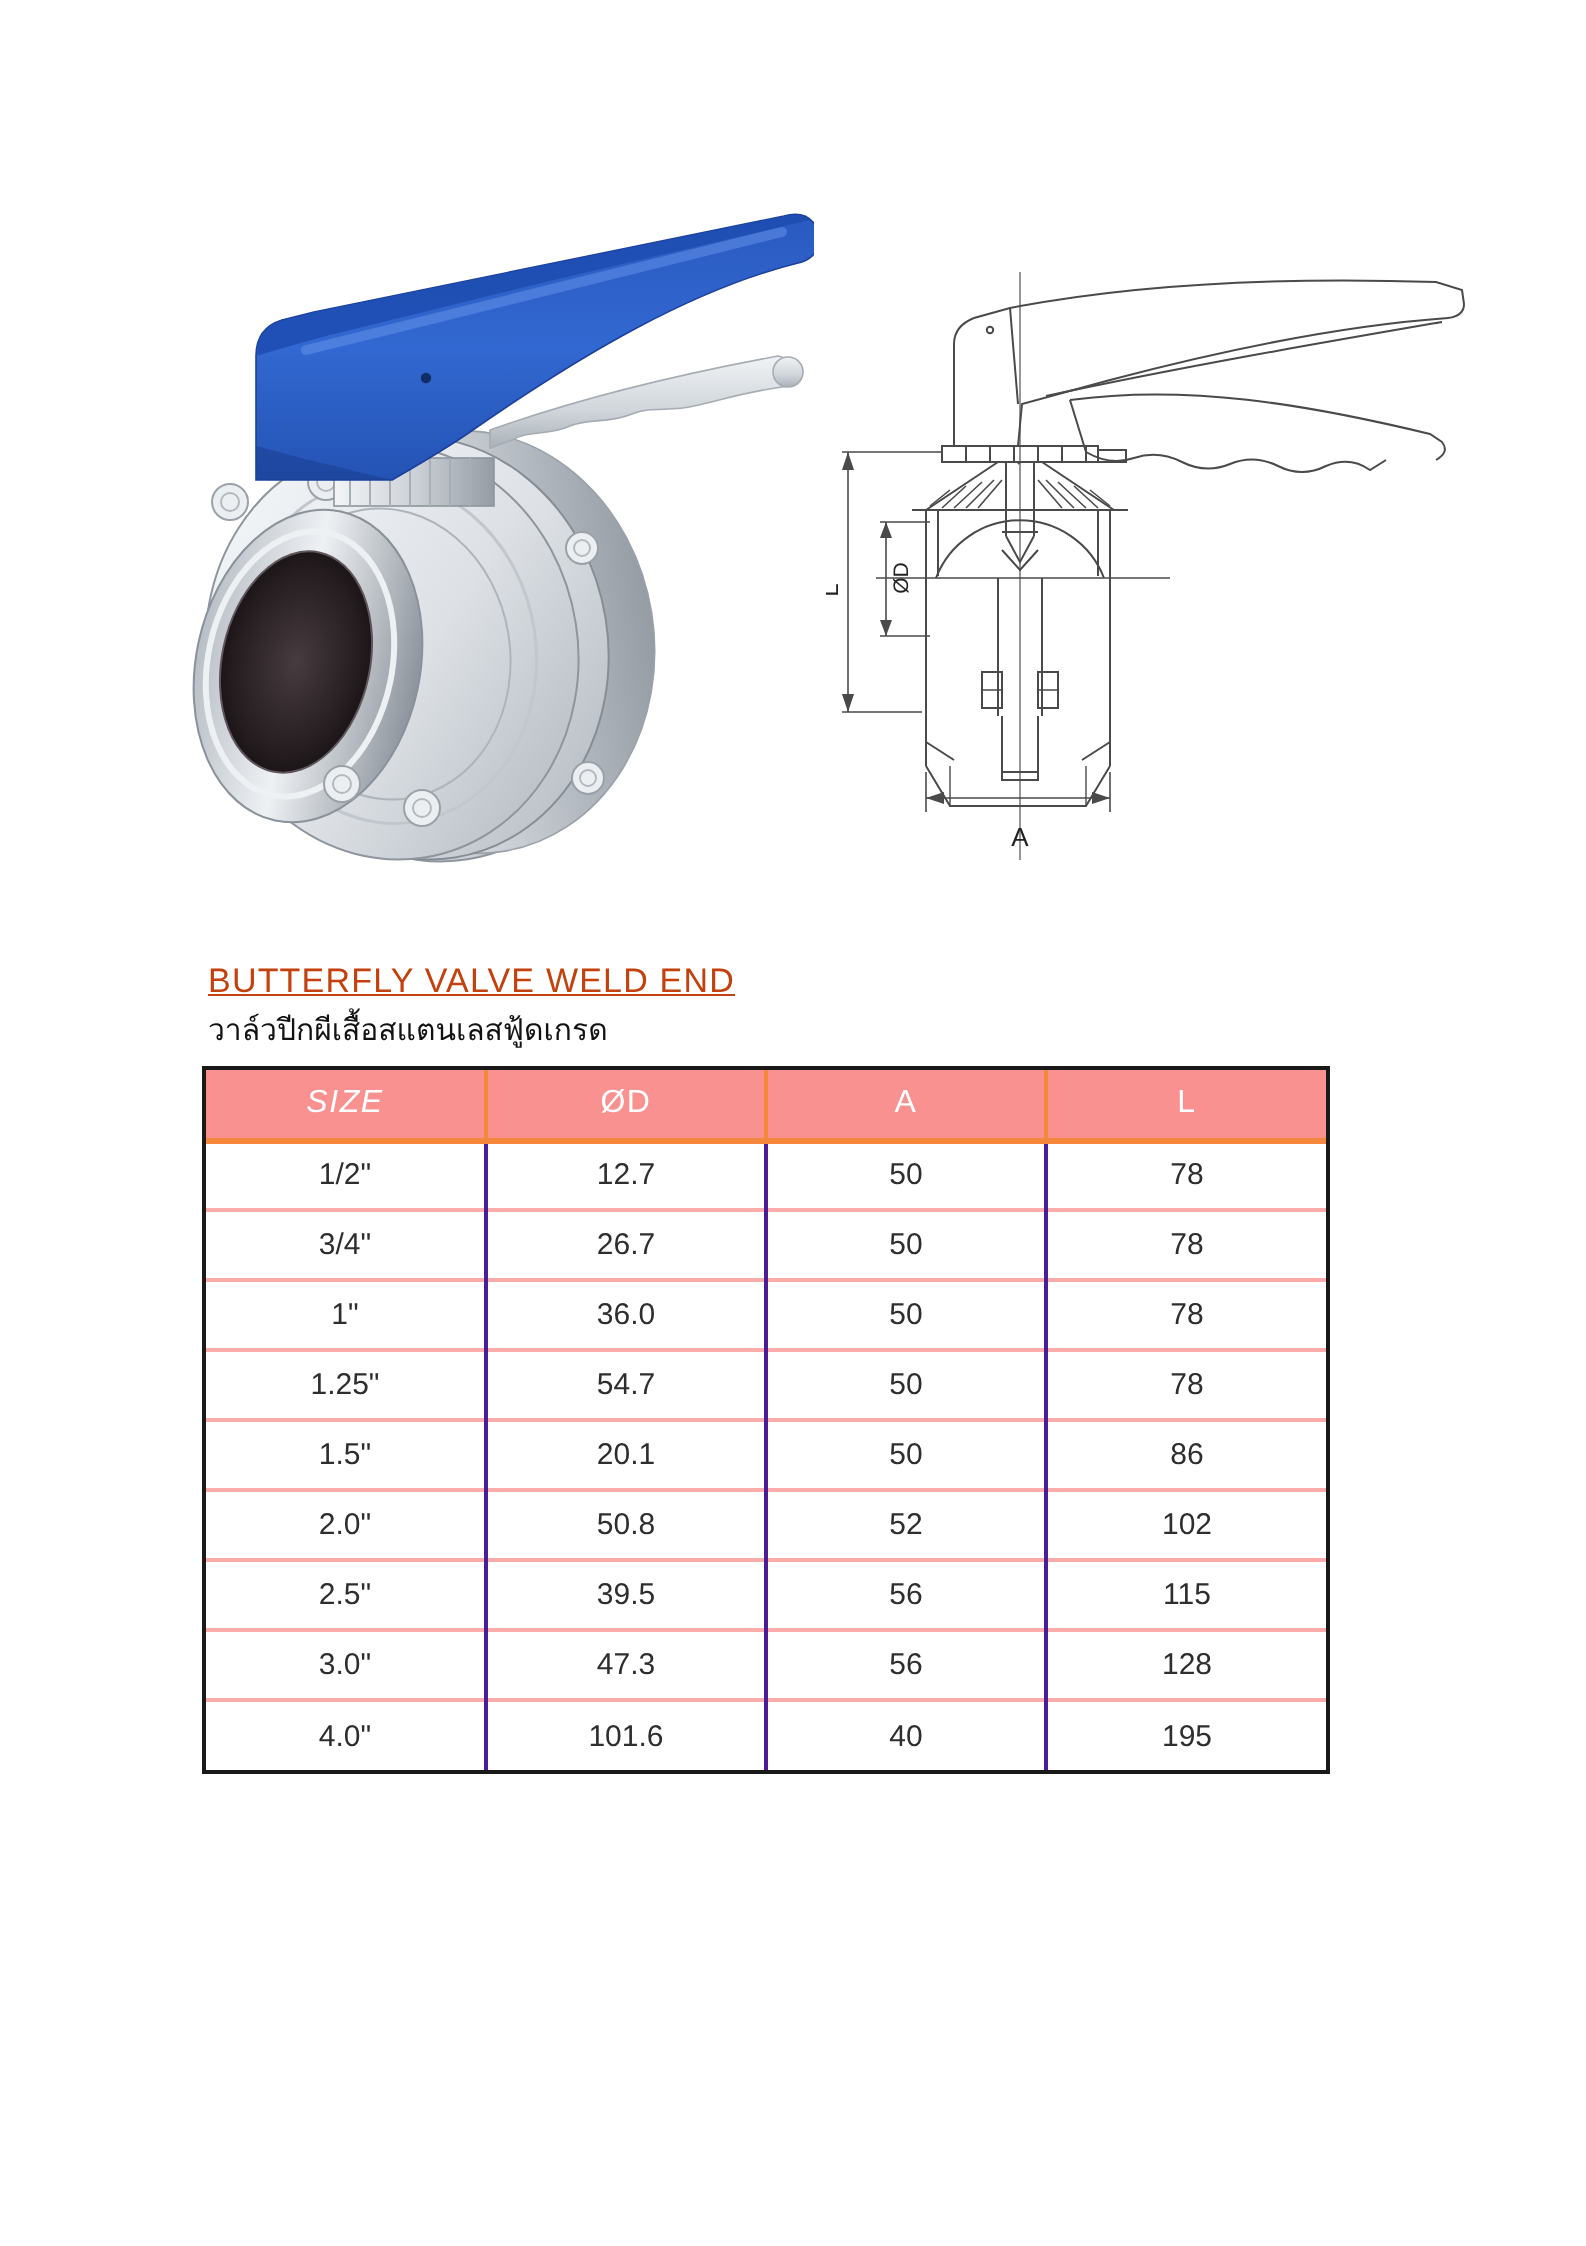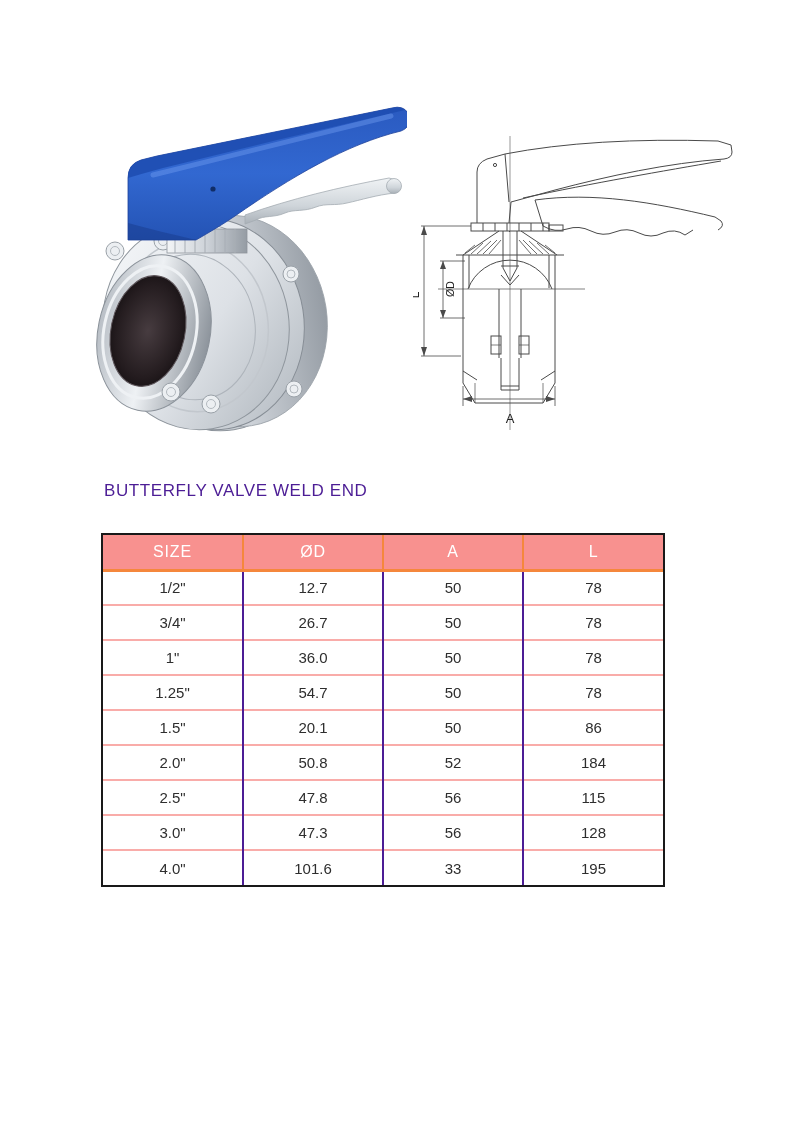--- a/index.html
+++ b/index.html
@@ -11,41 +11,42 @@
     height: 1123px;
     background: #ffffff;
     overflow: hidden;
   }
   .photo-figure { position: absolute; left: 95px; top: 103px; width: 312px; height: 332px; }
   .drawing-figure { position: absolute; left: 413px; top: 128px; width: 342px; height: 318px; }
 
   .doc-title {
     position: absolute; left: 104px; top: 481px;
     font-size: 17px; font-weight: 400; letter-spacing: 0.6px;
-    color: #4c1d95;
+    color: #c2410c;
+    text-decoration: underline;
   }
   .doc-subtitle {
     position: absolute; left: 104px; top: 503px;
     font-size: 15px; font-weight: 500; color: #121212;
   }
 
   .table-wrap {
     position: absolute; left: 101px; top: 533px; width: 564px;
     border: 2px solid #191919;
     background: #ffffff;
   }
   table.spec { border-collapse: collapse; width: 100%; table-layout: fixed; }
   table.spec th {
     background: #F8918F; color: #ffffff;
     font-size: 16px; font-weight: 400; letter-spacing: 0.8px;
     height: 35px; text-align: center; vertical-align: middle;
     border-left: 2px solid #F5873C;
     border-bottom: 3px solid #F5873C;
   }
-  table.spec th:first-child { border-left: none; }
+  table.spec th:first-child { border-left: none; font-style: italic; }
   table.spec td {
     color: #2e2e2e; font-size: 15px; font-weight: 400;
     height: 35px; text-align: center; vertical-align: middle;
     border-left: 2px solid #4c1d95;
     border-top: 2px solid #F9ACA9;
     background: #ffffff;
   }
   table.spec td:first-child { border-left: none; }
   table.spec tbody tr:first-child td { border-top: none; }
 </style>
@@ -220,20 +221,21 @@
         <path d="M50,258 L50,278 M142,258 L142,278" stroke-width="0.8"></path>
         <path d="M50,271 L142,271" stroke-width="0.8"></path>
         <polygon points="50,271 59,268 59,274" fill="#4a4a4a" stroke="none"></polygon>
         <polygon points="142,271 133,268 133,274" fill="#4a4a4a" stroke="none"></polygon>
         <text x="97" y="295" fill="#222" stroke="none" font-size="13" font-family="Liberation Sans, sans-serif" text-anchor="middle">A</text>
       </g>
     </svg>
   </div>
 
   <div class="doc-title">BUTTERFLY VALVE WELD END</div>
+  <div class="doc-subtitle">วาล์วปีกผีเสื้อสแตนเลสฟู้ดเกรด</div>
 
   <div class="table-wrap">
     <table class="spec">
       <thead>
         <tr>
           <th>SIZE</th>
           <th>ØD</th>
           <th>A</th>
           <th>L</th>
         </tr>
@@ -266,37 +268,37 @@
           <tr>
             <td>1.5"</td>
             <td>20.1</td>
             <td>50</td>
             <td>86</td>
           </tr>
           <tr>
             <td>2.0"</td>
             <td>50.8</td>
             <td>52</td>
-            <td>184</td>
+            <td>102</td>
           </tr>
           <tr>
             <td>2.5"</td>
-            <td>47.8</td>
+            <td>39.5</td>
             <td>56</td>
             <td>115</td>
           </tr>
           <tr>
             <td>3.0"</td>
             <td>47.3</td>
             <td>56</td>
             <td>128</td>
           </tr>
           <tr>
             <td>4.0"</td>
             <td>101.6</td>
-            <td>33</td>
+            <td>40</td>
             <td>195</td>
           </tr>
         </tbody>
     </table>
   </div>
 
 </div>
 
 </body></html>

